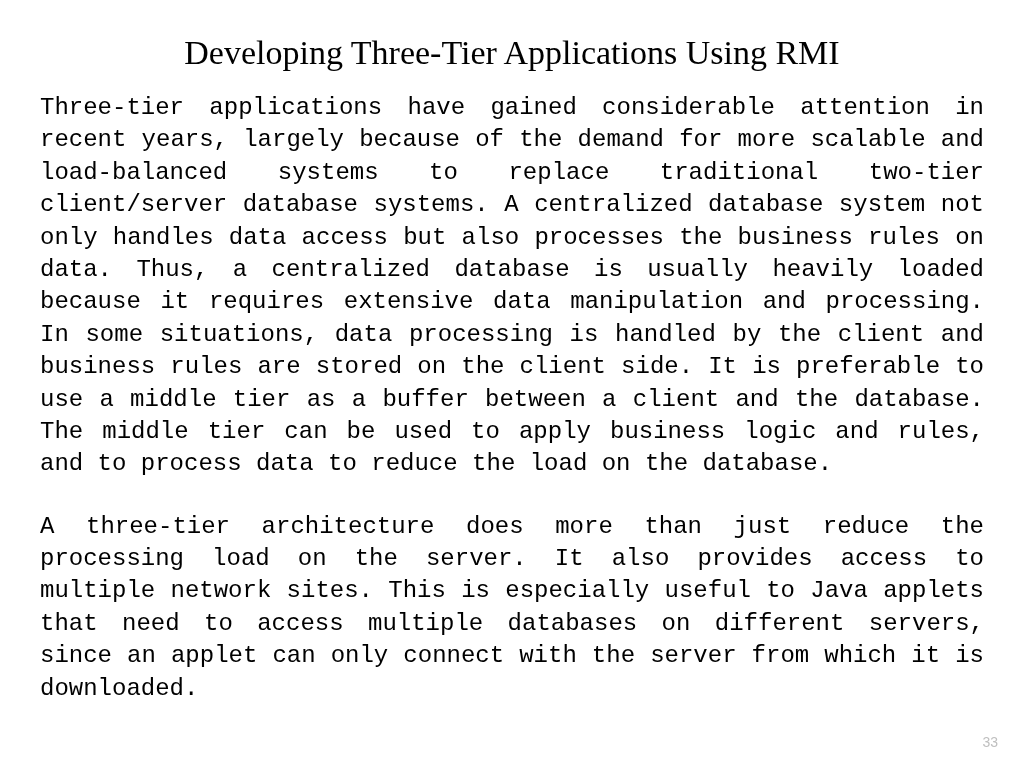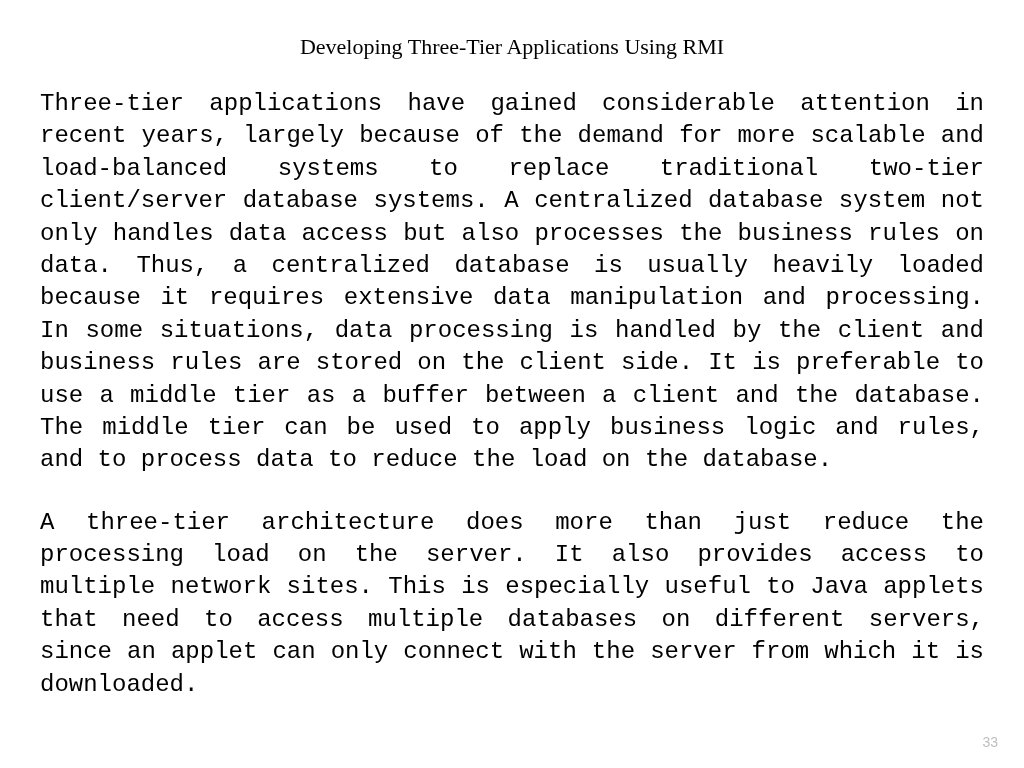--- a/index.html
+++ b/index.html
@@ -16,24 +16,24 @@
       position: relative;
       overflow: hidden;
     }
     .slide {
       width: 100%;
       height: 100%;
       padding: 30px 40px 30px 40px;
       position: relative;
     }
     .title {
-      font-size: 22px;
+      font-size: 34px;
       font-weight: normal;
       text-align: center;
-      margin-bottom: 28px;
+      margin-bottom: 20px;
       margin-top: 4px;
     }
     .body-text {
       font-size: 24px;
       line-height: 1.35;
       text-align: justify;
       font-family: Liberation Mono, monospace;
     }
     .paragraph {
       margin-bottom: 30px;

